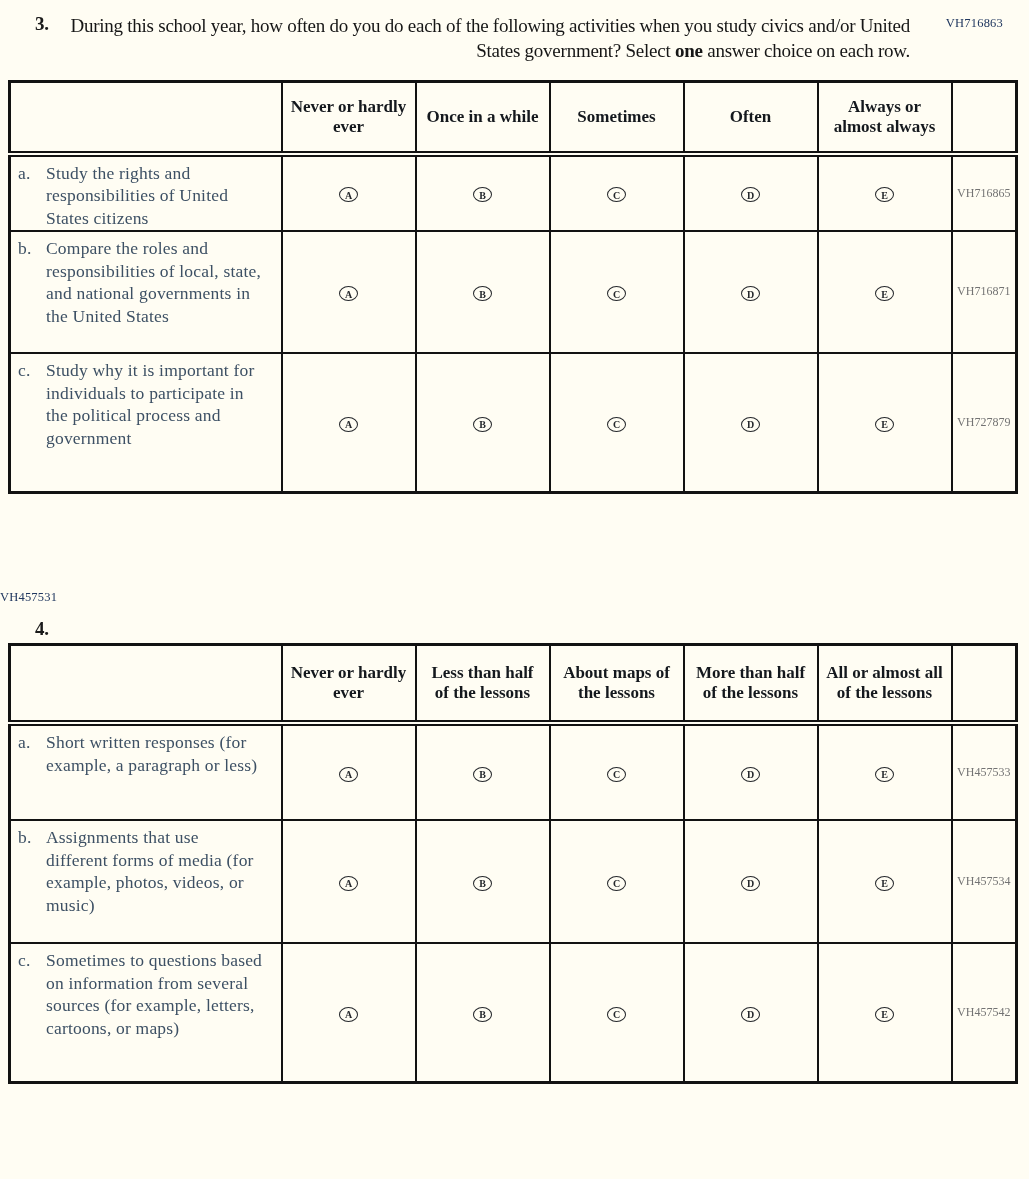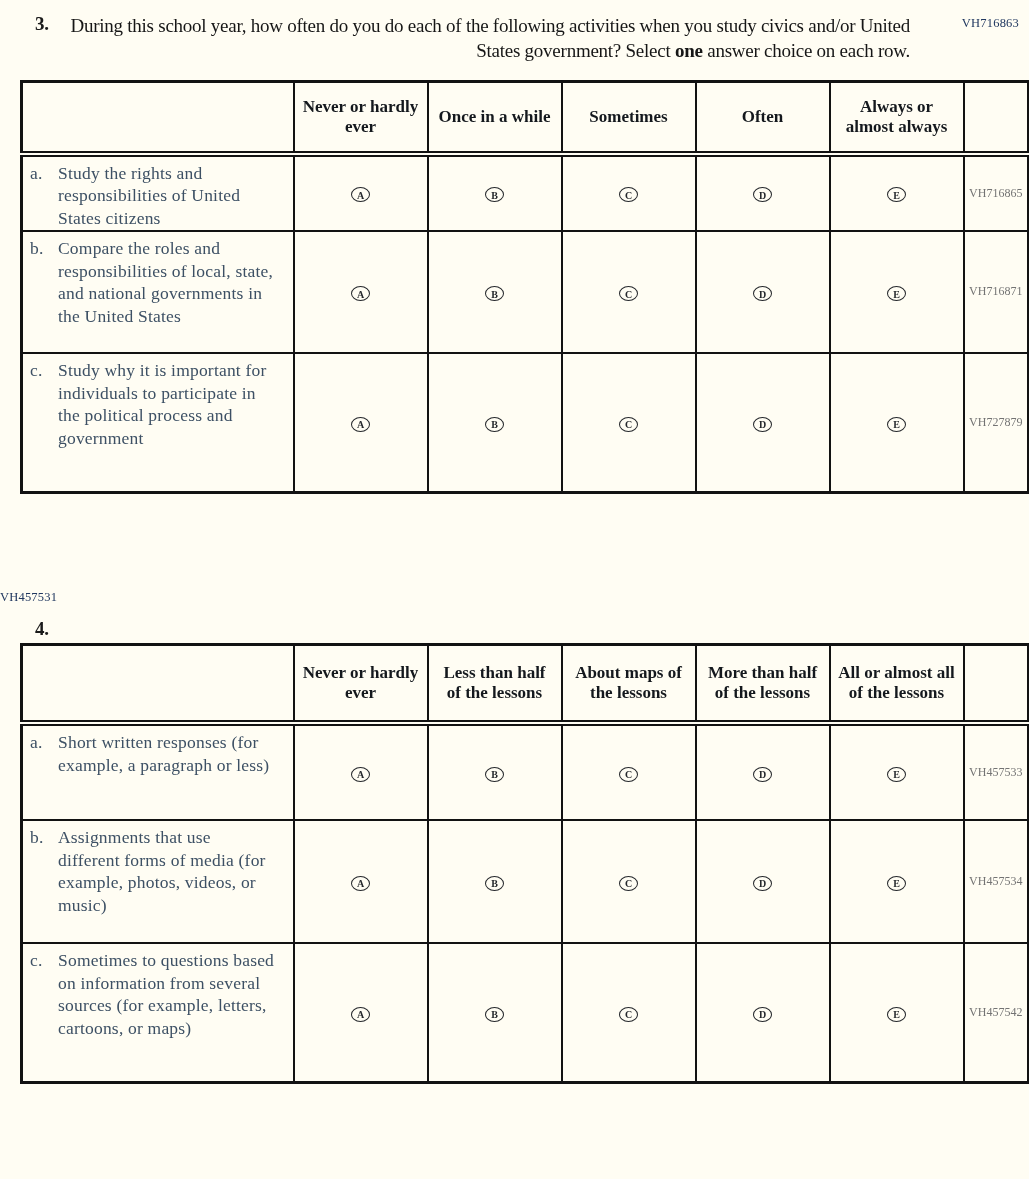--- a/index.html
+++ b/index.html
@@ -13,21 +13,21 @@
   }
   .page{position:relative;width:1029px;height:1179px;}
 
   .vh-code{
     font-size:12.5px;
     color:#20375f;
     letter-spacing:.2px;
   }
   .corner-code{
     position:absolute;
-    top:3px;right:10px;
+    top:3px;right:26px;
     text-align:right;
   }
   .q4-code{
     text-align:left;
     margin:96px 0 0 0;
   }
 
   .question{
     display:flex;
     margin-left:35px;
@@ -49,21 +49,21 @@
     color:#161616;
     text-align:right;
   }
   .q4 .qtext{max-width:745px;}
   .q3 .qtext{max-width:842px;}
   .qtext b{font-weight:bold;}
 
   table.survey{
     border-collapse:collapse;
     table-layout:fixed;
-    margin-left:20px;
+    margin-left:8px;
     width:1007px;
     background:#fffdf3;
   }
   .t1{margin-top:17px;}
   .t2{margin-top:3px;}
   table.survey td, table.survey th{
     border:2px solid #121212;
     padding:0;
     overflow:hidden;
   }

